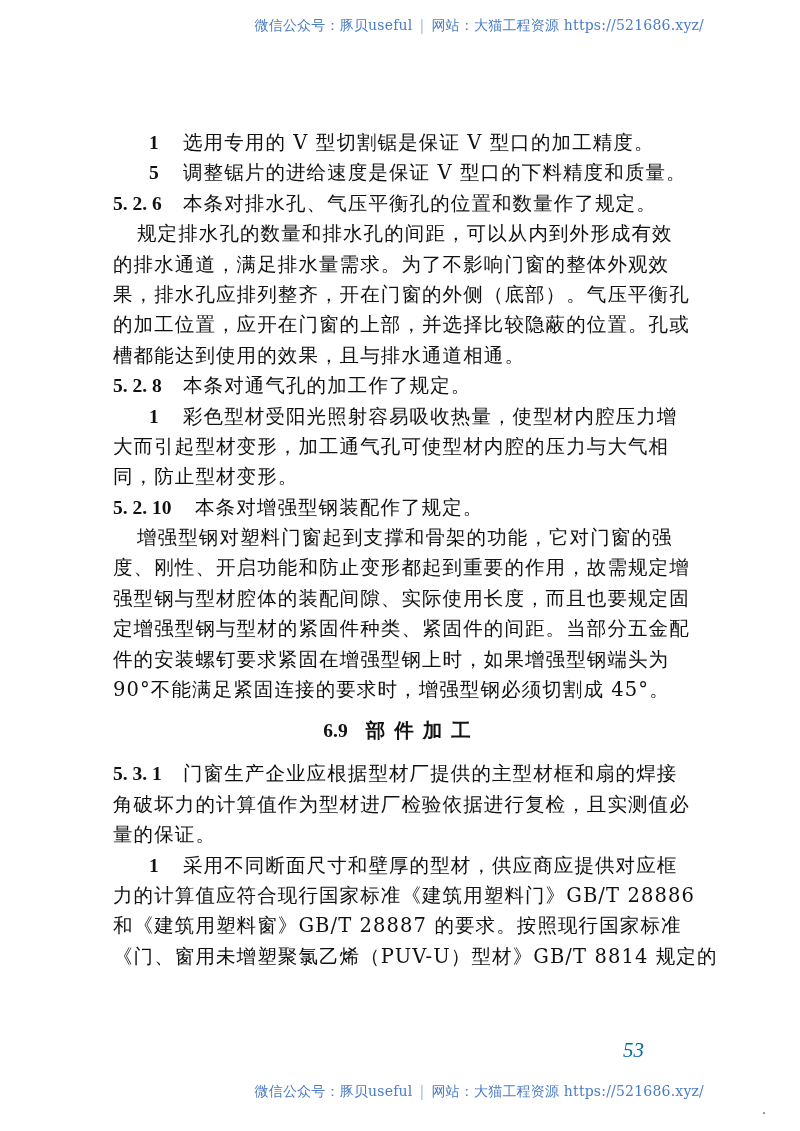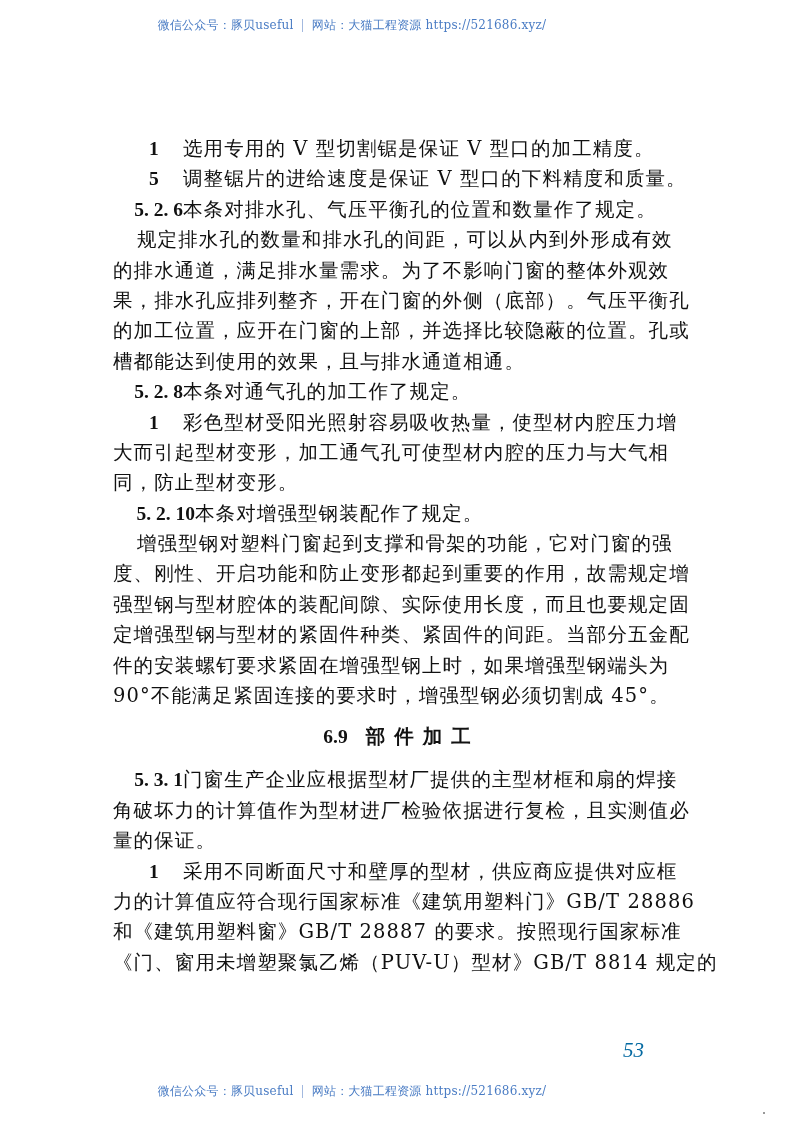--- a/index.html
+++ b/index.html
@@ -1,29 +1,29 @@
 <!DOCTYPE html>
 <html><head>
   <meta charset="utf-8">
   <style>
     html, body { margin: 0; padding: 0; background: #ffffff; }
     body { width: 800px; height: 1131px; position: relative; overflow: hidden;
            font-family: "DejaVu Serif", "Liberation Serif", serif; color: #111; }
-    .watermark { position: absolute; left: 0; width: 704px; text-align: center;
+    .watermark { position: absolute; left: 0; width: 704px; text-align: right;
                  font-family: "DejaVu Serif", "Liberation Serif", serif;
-                 font-size: 12px; color: #4a7cc4; letter-spacing: 0.2px; white-space: nowrap; }
+                 font-size: 14px; color: #4a7cc4; letter-spacing: 0.2px; white-space: nowrap; }
     .watermark .sep { color: #9fb6de; margin: 0 7px; }
     .wm-top { top: 17px; }
     .wm-bottom { top: 1083px; }
-    .page { position: absolute; left: 113px; top: 128px; width: 577px; margin-top: 6px; }
+    .page { position: absolute; left: 113px; top: 128px; width: 577px; }
     .line { position: relative; height: 30.4px; line-height: 30.4px; font-size: 19.5px;
             white-space: nowrap; overflow: visible; letter-spacing: 1.1px; }
     .num { font-family: "Liberation Serif", "DejaVu Serif", serif; font-weight: bold;
            display: inline-block; letter-spacing: 0; }
-    .clause-num { width: 70px; text-align: right; }
+    .clause-num { width: 70px; text-align: left; }
     .clause-num.wide { width: 82px; }
     .item-num { margin-left: 36px; width: 34px; }
     .section-title { text-align: center; font-weight: bold; font-size: 19.5px;
                      height: 48px; line-height: 48px; margin: 2px 0 4px 0; letter-spacing: 0; }
     .section-title .st-num { font-family: "Liberation Serif", serif; margin-right: 18px; }
     .section-title .st-text { letter-spacing: 9px; text-align: center; }
     .page-number { position: absolute; left: 623px; top: 1038px; font-size: 21px;
                    font-style: italic; font-family: "Liberation Serif", "DejaVu Serif", serif; color: #0369a1; }
     .dot { position: absolute; left: 763px; top: 1112px; width: 2px; height: 2px; background: #999; }
   </style>

